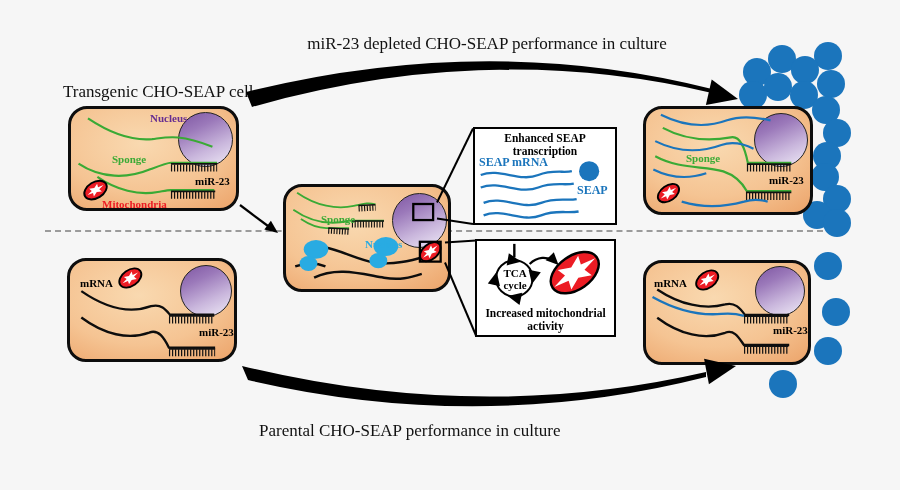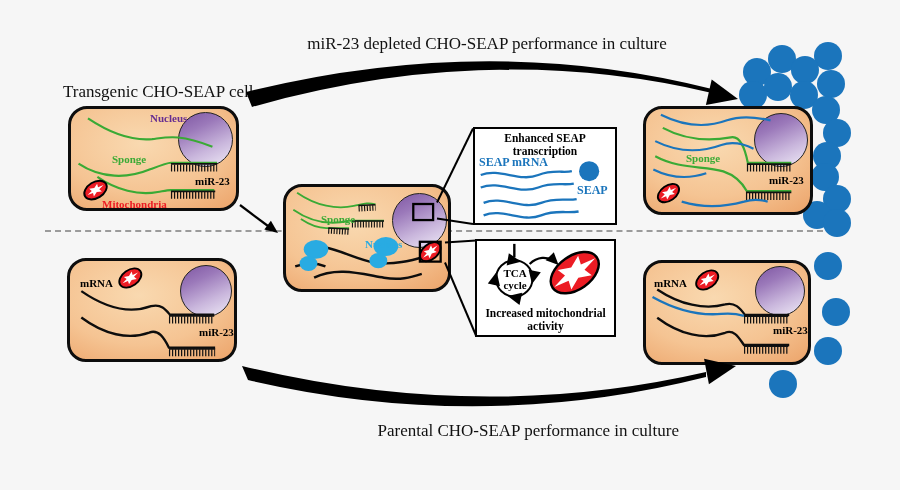--- a/index.html
+++ b/index.html
@@ -78,21 +78,21 @@
       </g>
     <g>
         <circle cx="828" cy="266" r="14" style="fill: var(--seap-blue, #1b75bc);"></circle>
         <circle cx="836" cy="312" r="14" style="fill: var(--seap-blue, #1b75bc);"></circle>
         <circle cx="828" cy="351" r="14" style="fill: var(--seap-blue, #1b75bc);"></circle>
         <circle cx="783" cy="384" r="14" style="fill: var(--seap-blue, #1b75bc);"></circle>
       </g>
   </svg>
 
   <div class="title" style="left:277px;top:34px;width:420px;text-align:center;">miR-23 depleted CHO-SEAP performance in culture</div>
-  <div class="title" style="left:259px;top:421px;width:420px;text-align:right;font-family:Liberation Serif, serif;">Parental CHO-SEAP performance in culture</div>
+  <div class="title" style="left:259px;top:421px;width:420px;text-align:left;font-family:Liberation Serif, serif;">Parental CHO-SEAP performance in culture</div>
 
   <div class="title" style="left:63px;top:82px;">Transgenic CHO-SEAP cell</div>
 
   <div class="cell" style="left:68px;top:106px;width:171px;height:105px;">
     <div class="nucleus" style="left:107px;top:3px;width:53px;height:53px;"></div>
     <svg viewBox="0 0 171 105">
       <path d="M16,10 C40,26 62,34 84,32 C100,30 112,26 148,40" fill="none" style="stroke:var(--sponge-green,#3aaa35)" stroke-width="2.3"></path>
       <path d="M6,58 C30,74 58,74 82,64 C95,59 100,57 104,57 L153,57" fill="none" style="stroke:var(--sponge-green,#3aaa35)" stroke-width="2.3"></path>
       <path d="M26,72 C46,86 70,92 90,88 C96,87 100,86 104,86 L150,86" fill="none" style="stroke:var(--sponge-green,#3aaa35)" stroke-width="2.3"></path>
       <g>

